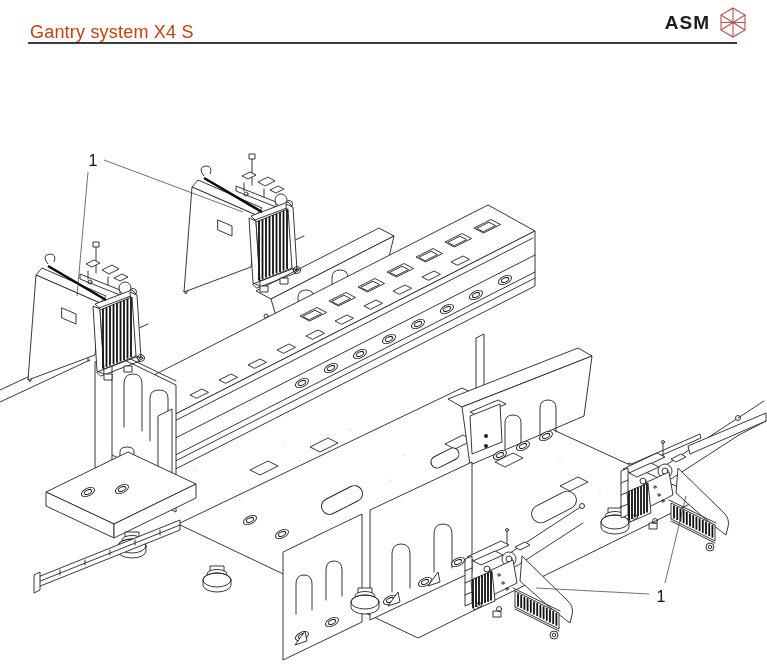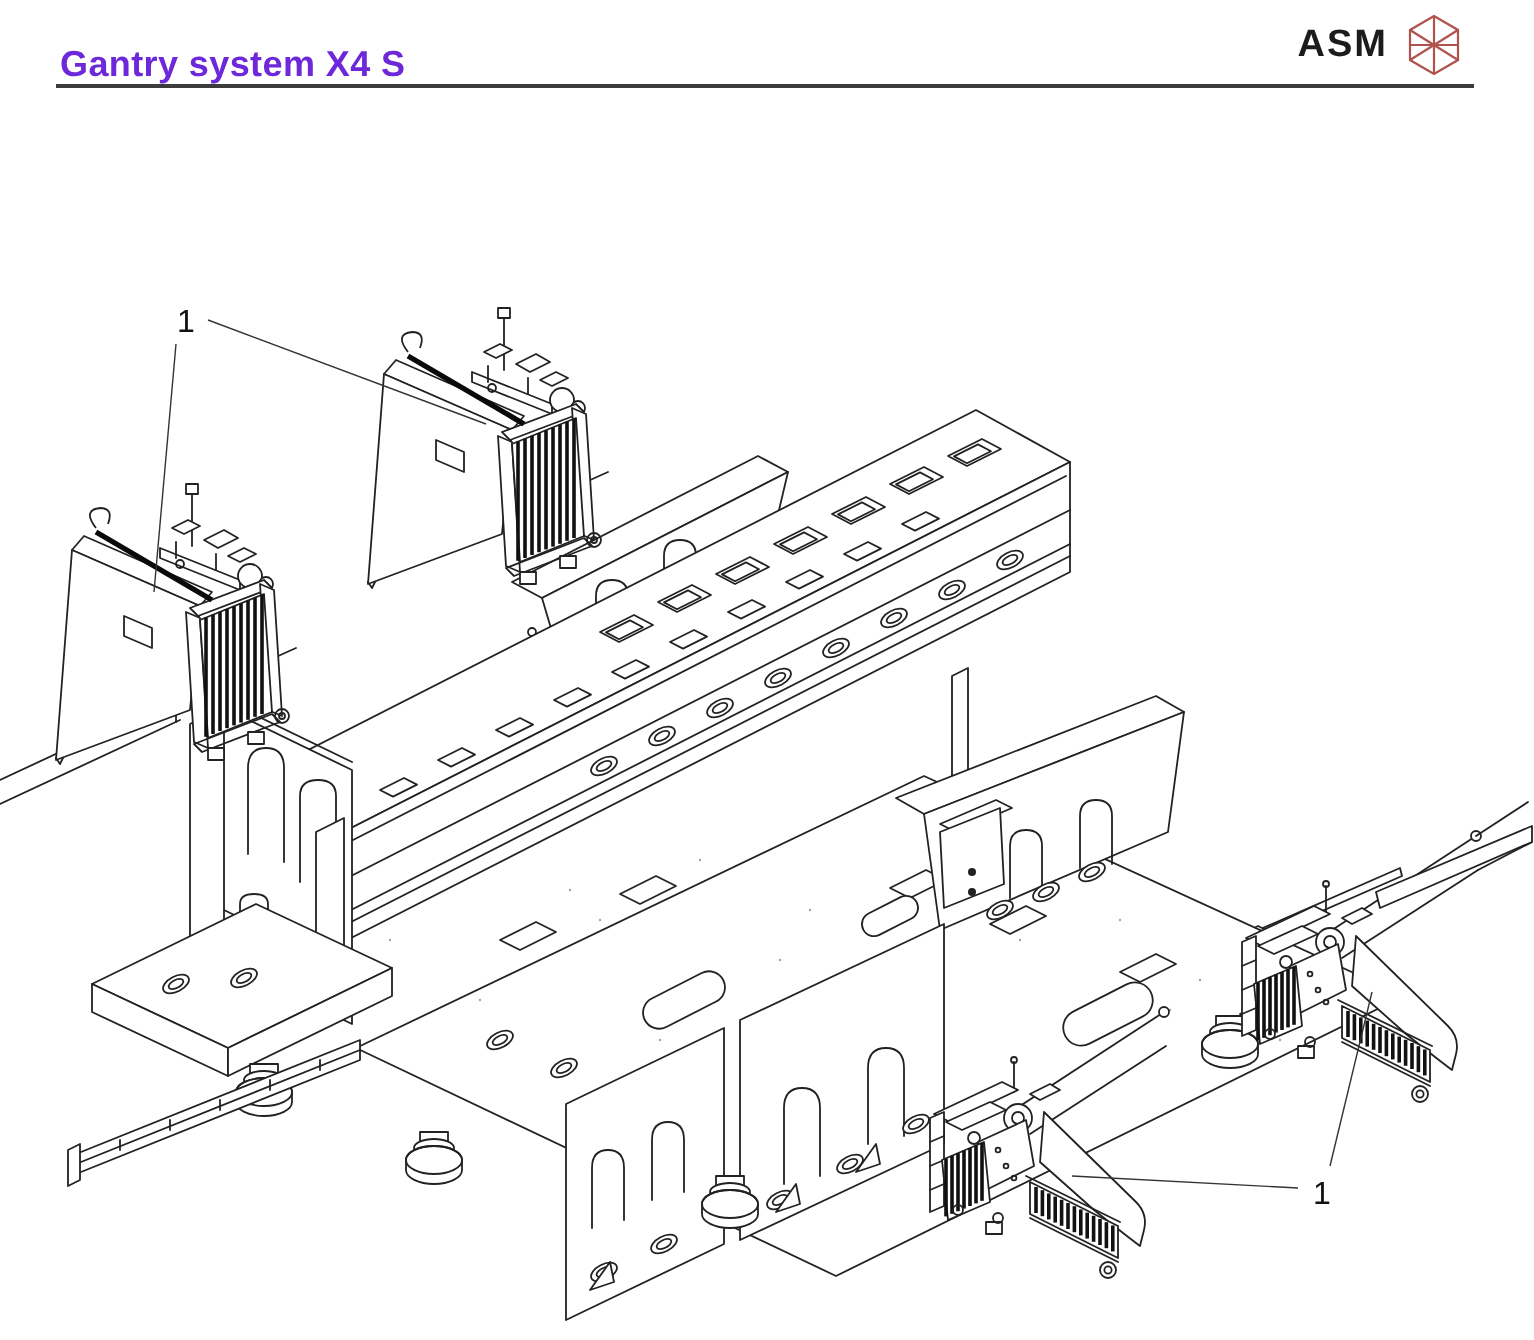--- a/index.html
+++ b/index.html
@@ -1,20 +1,20 @@
 <!DOCTYPE html>
 <html><head>
 <meta charset="utf-8">
 <style>
   html,body{margin:0;padding:0;background:#ffffff;}
   body{width:767px;height:670px;position:relative;font-family:"Liberation Sans",sans-serif;overflow:hidden;}
   .header{position:absolute;left:0;top:0;width:767px;}
-  .title{position:absolute;left:30px;top:22px;font-size:18px;font-weight:bold;color:#6d28d9;letter-spacing:.2px;white-space:nowrap;}
+  .title{position:absolute;left:30px;top:22px;font-size:18px;font-weight:normal;color:#c2410c;letter-spacing:.2px;white-space:nowrap;}
   .rule{position:absolute;left:28px;top:42px;width:709px;height:2px;background:#3c3c3c;}
-  .brand{position:absolute;right:34px;top:6px;display:flex;align-items:center;gap:7px;}
+  .brand{position:absolute;right:18px;top:6px;display:flex;align-items:center;gap:7px;}
   .brand-name{font-size:19px;font-weight:600;color:#1c1c1c;letter-spacing:1px;}
   .fig{position:absolute;left:0;top:46px;width:767px;height:624px;}
   svg{display:block;}
   .ln{fill:none;stroke:#222;stroke-width:.9;stroke-linejoin:round;stroke-linecap:round;}
   .wh{fill:#fff;stroke:#222;stroke-width:.9;stroke-linejoin:round;}
   .fin{stroke:#111;stroke-width:1.8;}
   .belt{stroke:#0a0a0a;stroke-width:2.6;}
   .thin{fill:none;stroke:#333;stroke-width:.7;}
   .callout{font-size:16px;fill:#111;font-weight:500;}
 </style>

